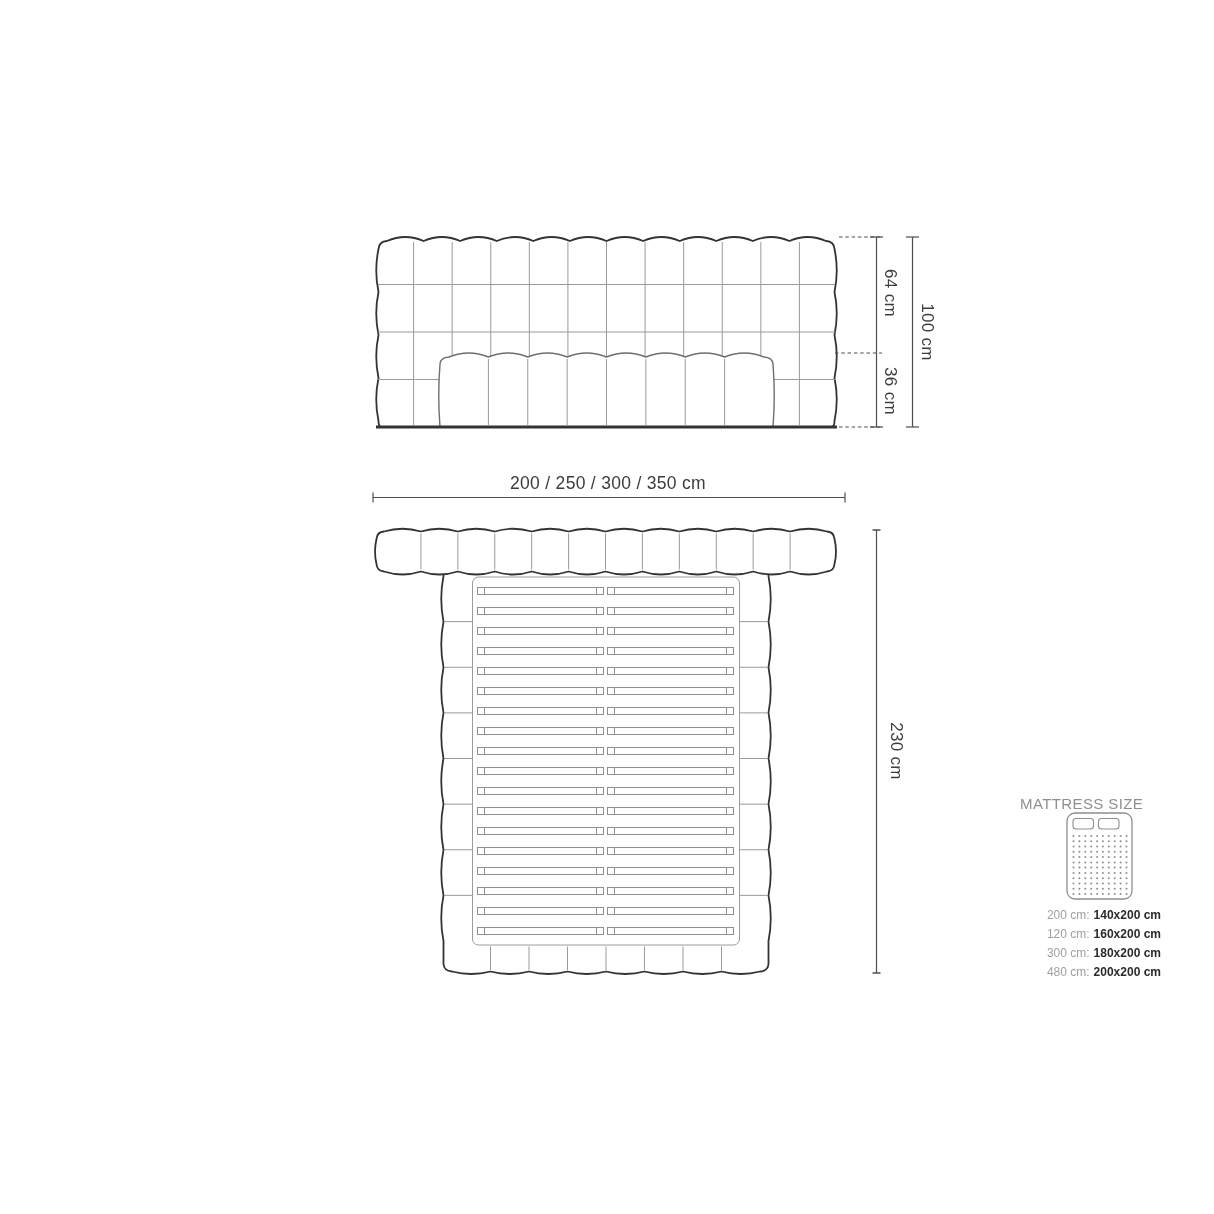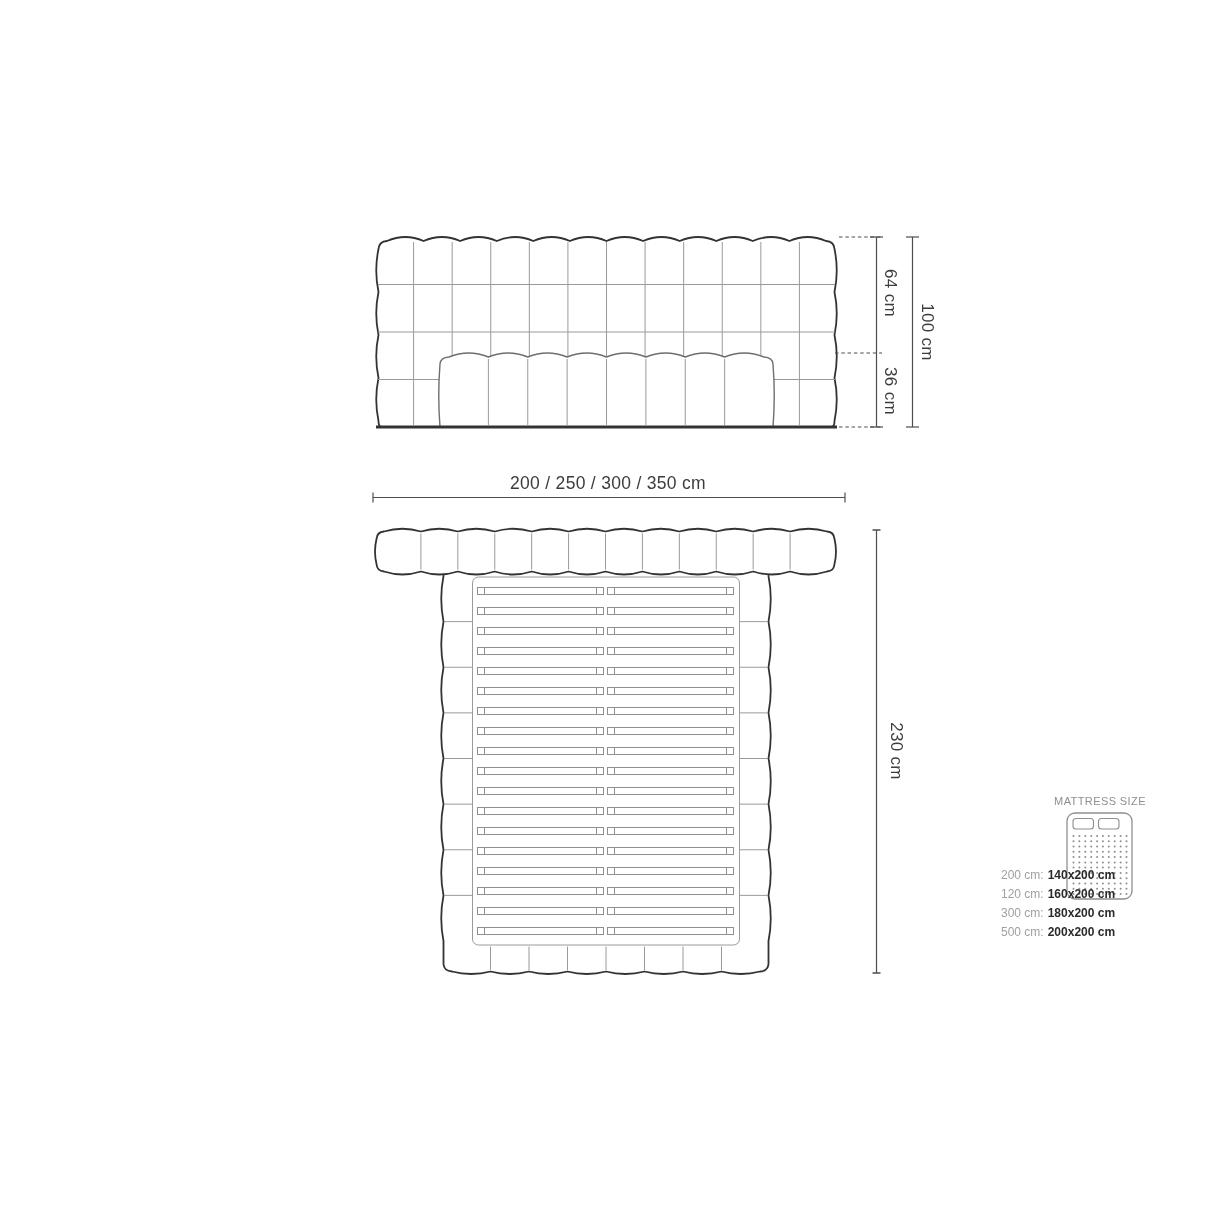--- a/index.html
+++ b/index.html
@@ -13,27 +13,27 @@
   .stage svg{position:absolute;left:0;top:0;}
   .dim-label{
     font-family:"Liberation Sans",sans-serif;
     font-size:17px;
     fill:#3c3c3c;
     letter-spacing:0.3px;
   }
   .dim-label-wide{font-size:17.5px;}
   .legend-title{
     position:absolute;left:1020px;top:795px;width:160px;
-    text-align:center;
-    font-size:11px;letter-spacing:0.4px;
+    text-align:left;
+    font-size:15px;letter-spacing:0.4px;
     color:#8f8f8f;
   }
   .legend-rows{
-    position:absolute;left:1001px;top:866px;width:160px;
-    text-align:left;
+    position:absolute;left:1001px;top:906px;width:160px;
+    text-align:right;
     font-size:12px;line-height:19px;
     color:#9f9f9f;
   }
   .legend-val{color:#2b2b2b;font-weight:bold;margin-left:4px;}
 </style>
 </head>
 <body>
 
 <div class="stage">
   <svg width="1214" height="1214" viewBox="0 0 1214 1214">
@@ -358,15 +358,15 @@
     <text class="dim-label" transform="translate(928 332) rotate(90)" text-anchor="middle" dy="0.35em">100 cm</text>
     <text class="dim-label dim-label-wide" x="608" y="489" text-anchor="middle">200 / 250 / 300 / 350 cm</text>
     <text class="dim-label" transform="translate(897 751) rotate(90)" text-anchor="middle" dy="0.35em">230 cm</text>
   </svg>
 
   <div class="legend-title">MATTRESS SIZE</div>
   <div class="legend-rows" id="legend-rows">
       <div class="legend-row"><span class="legend-key">200 cm:</span><span class="legend-val">140x200 cm</span></div>
       <div class="legend-row"><span class="legend-key">120 cm:</span><span class="legend-val">160x200 cm</span></div>
       <div class="legend-row"><span class="legend-key">300 cm:</span><span class="legend-val">180x200 cm</span></div>
-      <div class="legend-row"><span class="legend-key">500 cm:</span><span class="legend-val">200x200 cm</span></div>
+      <div class="legend-row"><span class="legend-key">480 cm:</span><span class="legend-val">200x200 cm</span></div>
     </div>
 </div>
 
 </body></html>

